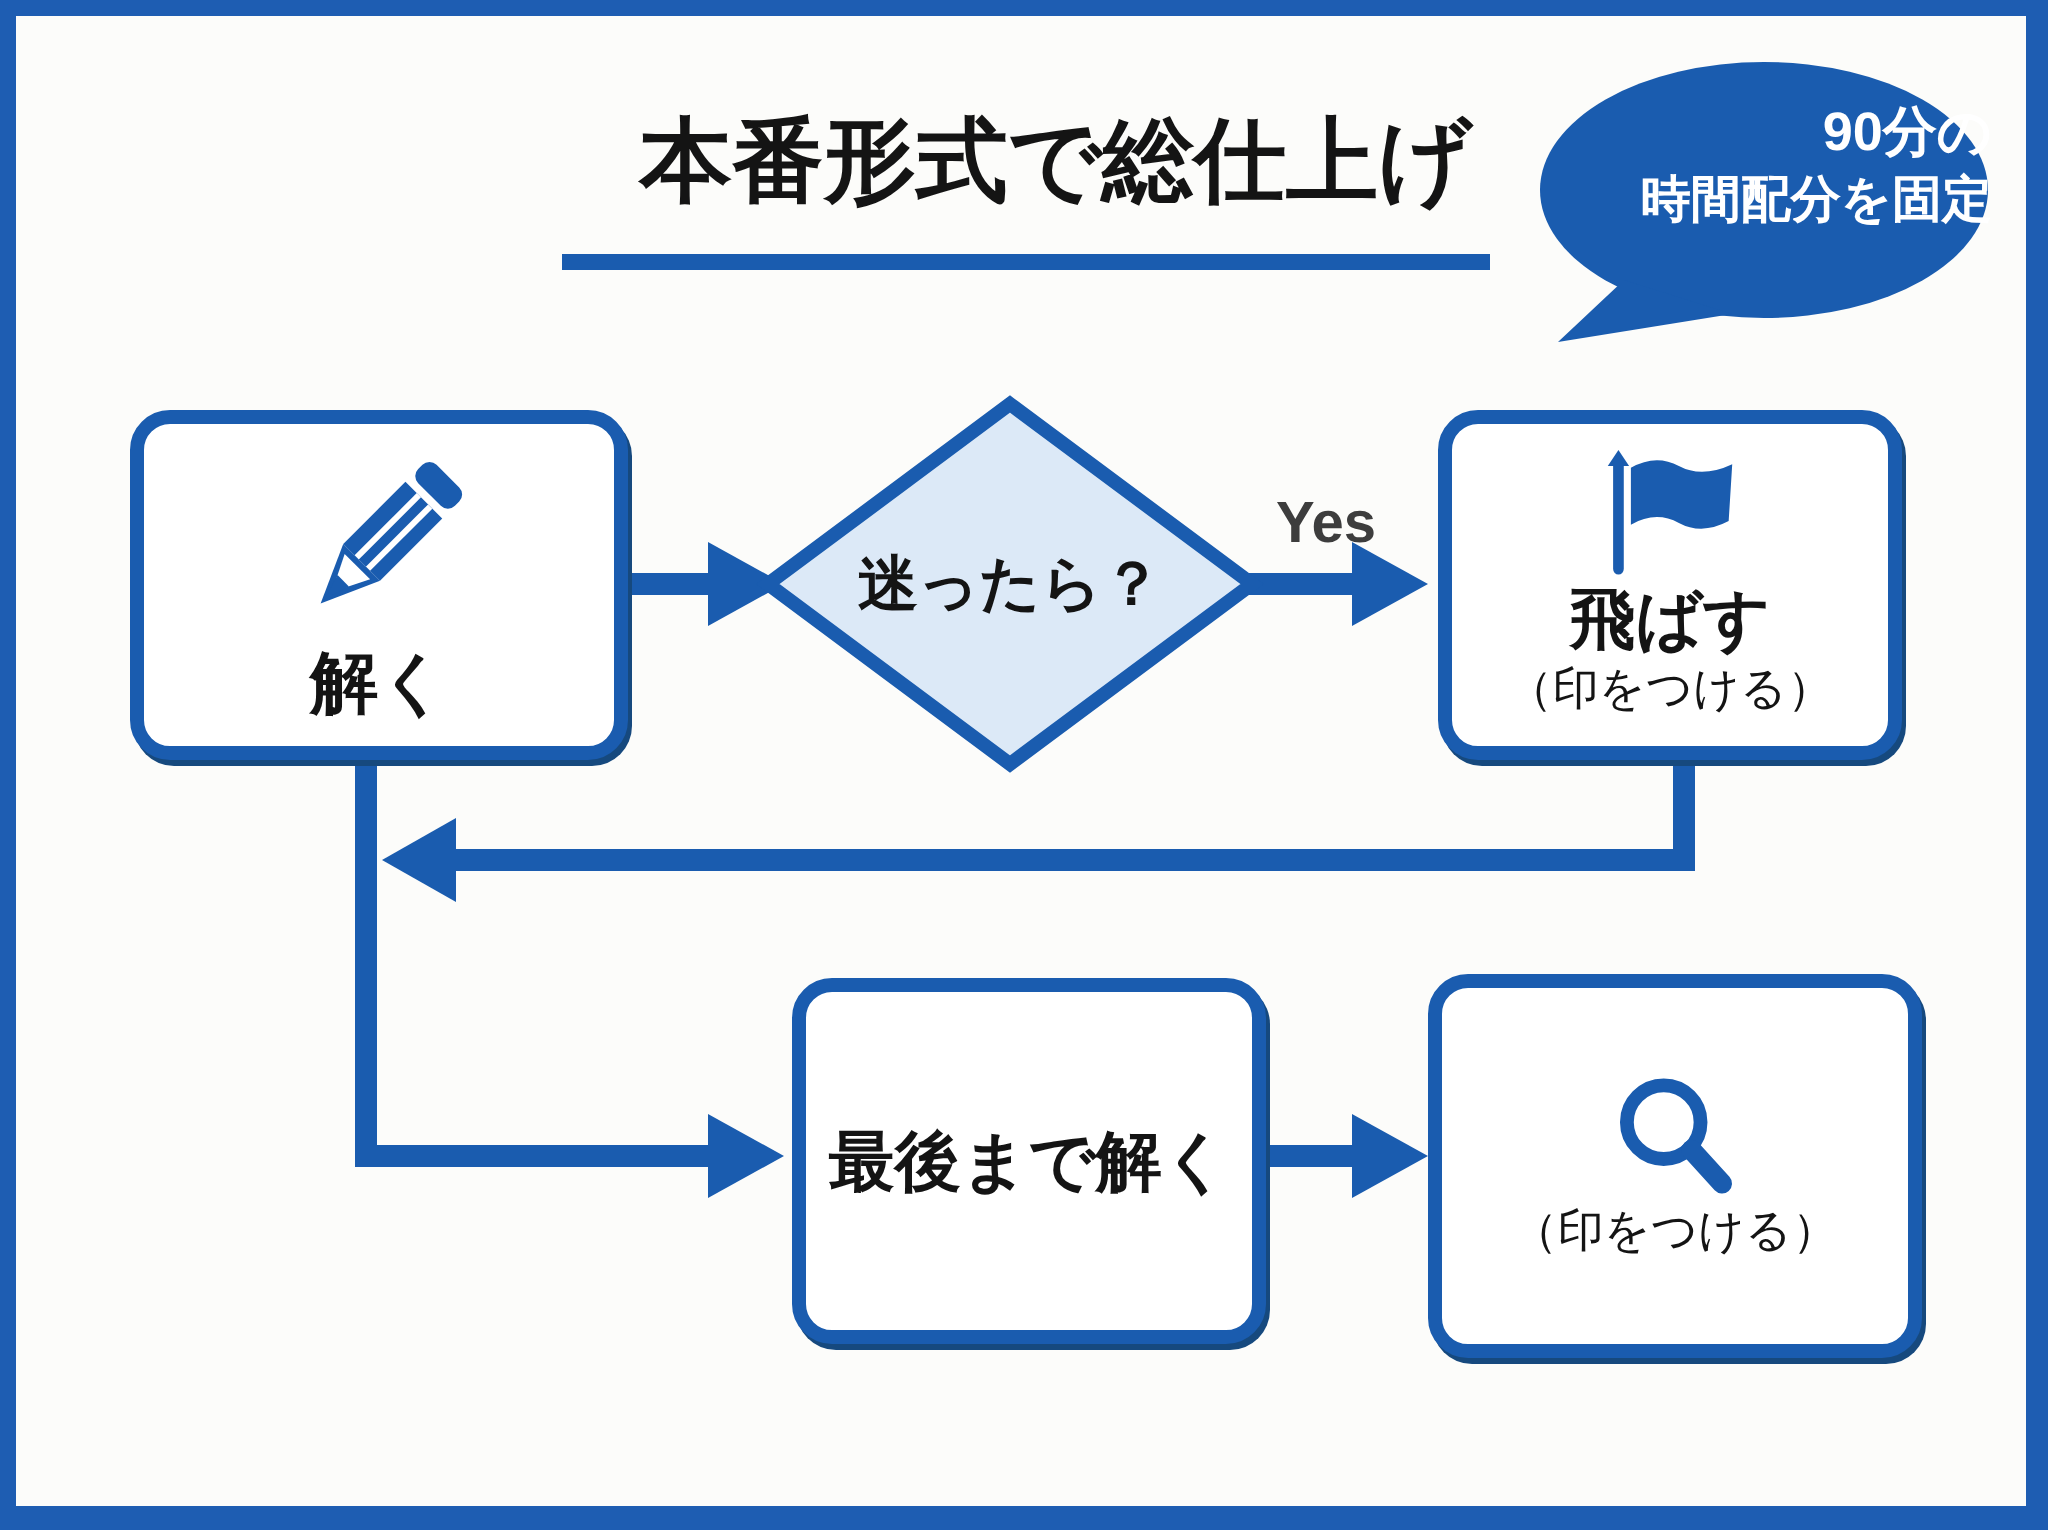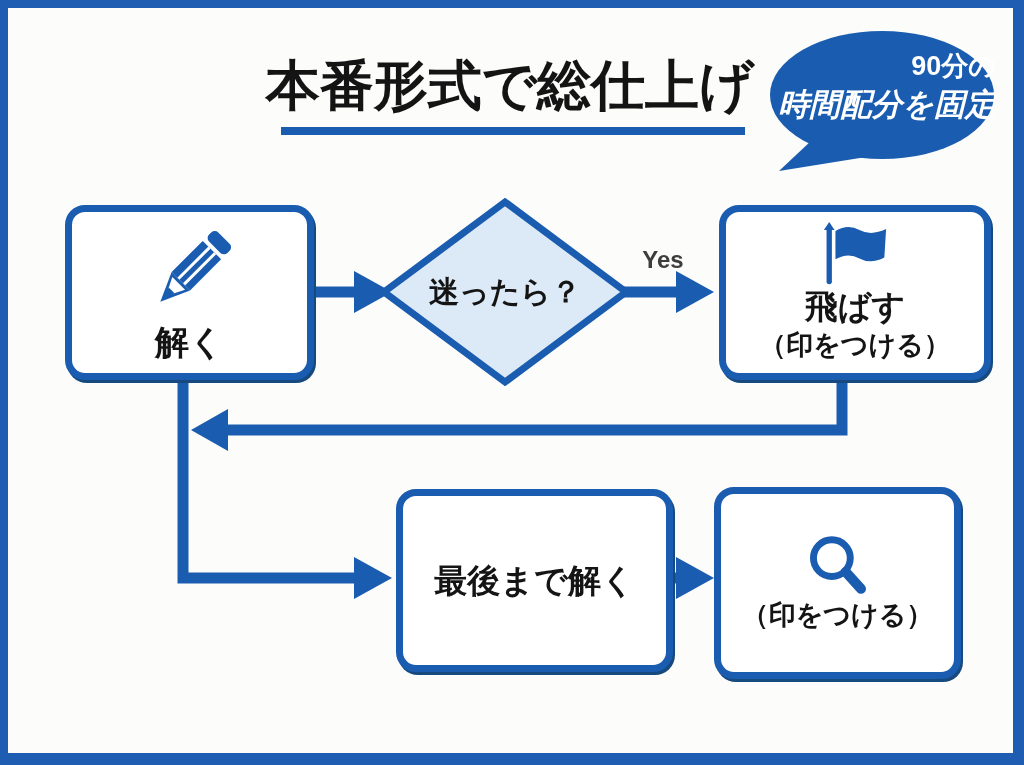--- a/index.html
+++ b/index.html
@@ -22,64 +22,64 @@
     width:1024px;height:765px;
     background:var(--background);
     overflow:hidden;
   }
   .frame{
     position:absolute;inset:0;z-index:20;pointer-events:none;
     border-style:solid;border-color:var(--frame-blue);
     border-width:8px 11px 12px 8px;
   }
   .title{
-    position:absolute;left:245px;top:50px;width:530px;
+    position:absolute;left:263px;top:50px;width:530px;
     text-align:center;
-    font-size:54px;font-weight:900;color:var(--text-black);
+    font-size:46px;font-weight:900;color:var(--text-black);
     letter-spacing:0px;white-space:nowrap;z-index:3;
   }
   .title-underline{
     position:absolute;left:281px;top:127px;width:464px;height:8px;
     background:var(--primary-blue);z-index:3;
   }
   .connectors{position:absolute;left:0;top:0;z-index:1;}
   .edge{stroke:var(--primary-blue);stroke-width:11;fill:none;}
   .head{fill:var(--primary-blue);stroke:none;}
   .diamond-shape{fill:var(--diamond-fill);stroke:var(--primary-blue);stroke-width:7;}
   .bubble-shape{fill:var(--primary-blue);stroke:none;}
   .bubble-text{
     position:absolute;left:770px;top:48px;width:226px;z-index:3;
     text-align:right;color:var(--white);font-weight:800;line-height:1.35;
   }
   .bubble-line1{font-size:27px;}
-  .bubble-line2{font-size:31px;font-style:italic;}
+  .bubble-line2{font-size:25px;}
   .node{
     position:absolute;z-index:2;
     background:var(--white);
     border:7px solid var(--primary-blue);
     border-radius:20px;
     box-shadow:2px 3px 0 0 var(--shadow-blue);
     display:flex;flex-direction:column;align-items:center;justify-content:center;
     color:var(--text-black);text-align:center;
   }
   .node-solve{left:65px;top:205px;width:249px;height:175px;}
-  .node-skip{left:719px;top:205px;width:272px;height:175px;}
-  .node-finish{left:396px;top:489px;width:277px;height:183px;}
+  .node-skip{left:719px;top:205px;width:232px;height:175px;}
+  .node-finish{left:396px;top:489px;width:237px;height:183px;}
   .node-review{left:714px;top:487px;width:247px;height:192px;}
   .node-label-lg{font-size:34px;font-weight:800;line-height:1.2;white-space:nowrap;}
   .node-label-md{font-size:33px;font-weight:800;line-height:1.25;white-space:nowrap;}
-  .node-label-sm{font-size:27px;font-weight:700;line-height:1.3;white-space:nowrap;}
+  .node-label-sm{font-size:23px;font-weight:400;line-height:1.3;white-space:nowrap;}
   .decision-label{
     position:absolute;left:385px;top:272px;width:240px;z-index:2;
     text-align:center;font-size:30px;font-weight:700;color:var(--text-black);
     white-space:nowrap;
   }
   .yes-label{
     position:absolute;left:628px;top:246px;width:70px;z-index:2;
-    text-align:center;font-size:24px;font-weight:800;color:var(--yes-gray);
+    text-align:center;font-size:29px;font-weight:800;color:var(--yes-gray);
   }
   .icon{display:block;}
   .icon-blue{fill:var(--primary-blue);}
   .icon-white{fill:var(--white);}
   .icon-stroke{stroke:var(--primary-blue);fill:none;}
 </style>
 </head>
 <body>
 
 <div class="canvas">

